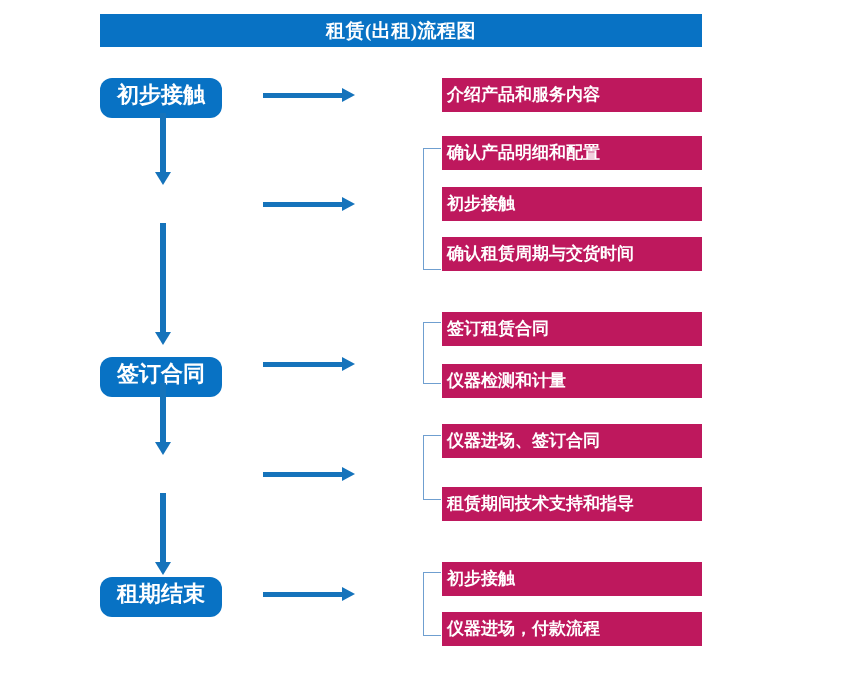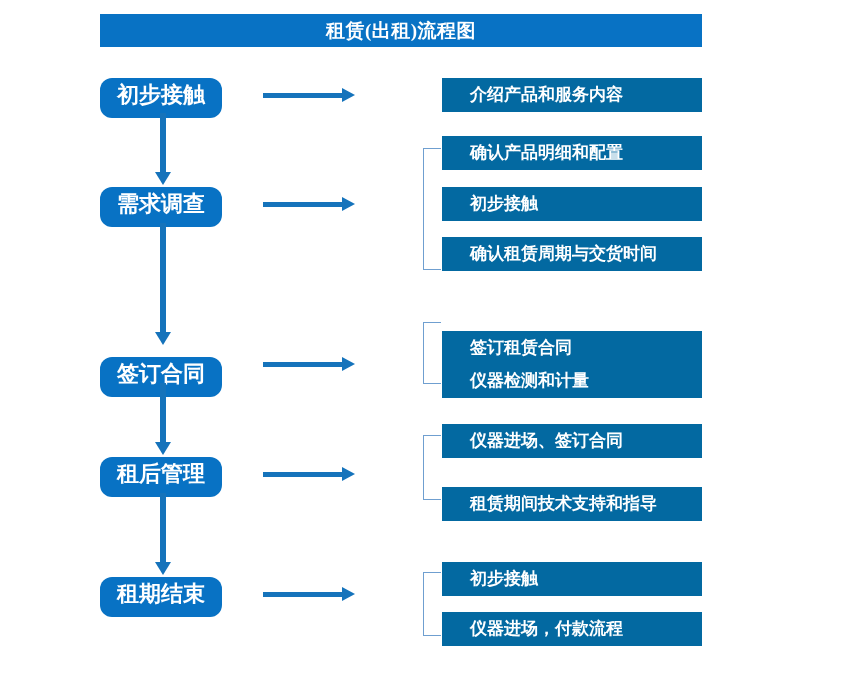--- a/index.html
+++ b/index.html
@@ -48,27 +48,27 @@
     text-align: center;
     white-space: nowrap;
     border-radius: 12px;
   }
   
   .detail-box {
     position: absolute;
     left: 442px;
     width: 260px;
     height: 34px;
-    background: #0369a1;
+    background: #be185d;
     color: #ffffff;
     font-size: 17px;
     font-weight: bold;
     line-height: 34px;
     text-align: left;
-    padding-left: 28px;
+    padding-left: 5px;
     box-sizing: border-box;
     white-space: nowrap;
   }
   
   .h-arrow {
     position: absolute;
     height: 14px;
     width: 92px;
   }
   .h-arrow .shaft {
@@ -124,30 +124,28 @@
   }
 </style>
 </head>
 <body>
 
 <div id="canvas">
 
   <div class="title-bar">租赁(出租)流程图</div>
 
   <div class="stage-box" style="top:78px">初步接触</div>
-  <div class="stage-box" style="top:187px">需求调查</div>
   <div class="stage-box" style="top:357px">签订合同</div>
-  <div class="stage-box" style="top:457px">租后管理</div>
   <div class="stage-box" style="top:577px">租期结束</div>
 
   <div class="detail-box" style="top:78px">介绍产品和服务内容</div>
   <div class="detail-box" style="top:136px">确认产品明细和配置</div>
   <div class="detail-box" style="top:187px">初步接触</div>
   <div class="detail-box" style="top:237px">确认租赁周期与交货时间</div>
-  <div class="detail-box" style="top:331px">签订租赁合同</div>
+  <div class="detail-box" style="top:312px">签订租赁合同</div>
   <div class="detail-box" style="top:364px">仪器检测和计量</div>
   <div class="detail-box" style="top:424px">仪器进场、签订合同</div>
   <div class="detail-box" style="top:487px">租赁期间技术支持和指导</div>
   <div class="detail-box" style="top:562px">初步接触</div>
   <div class="detail-box" style="top:612px">仪器进场，付款流程</div>
 
   <div class="h-arrow" style="left:263px; top:88px">
     <span class="shaft"></span>
     <span class="head"></span>
   </div>

